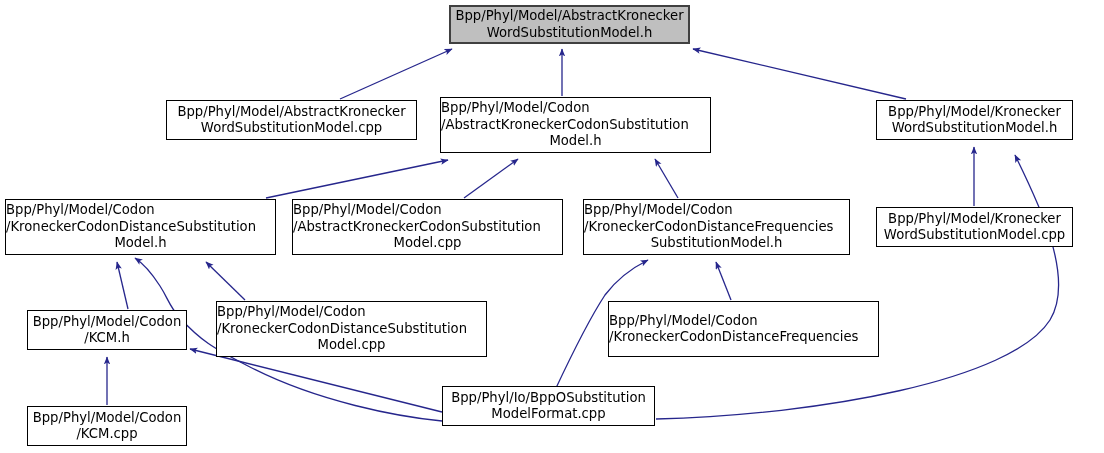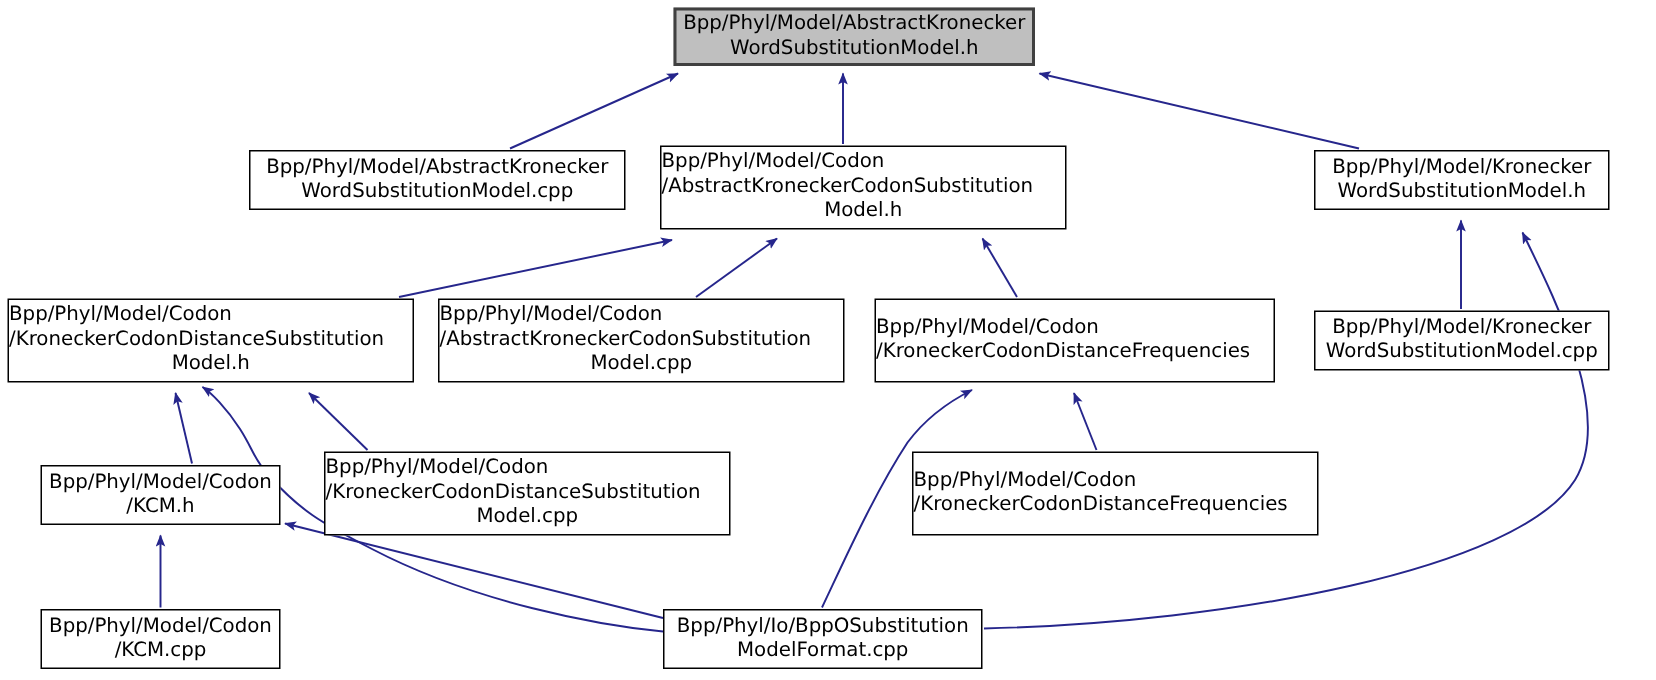--- a/index.html
+++ b/index.html
@@ -87,22 +87,22 @@
       </g>
   </svg>
 
   <div id="node-layer">
       <div class="node root" style="left: 449px; top: 5px; width: 241px; height: 39px;"><span class="ln">Bpp/Phyl/Model/AbstractKronecker</span><span class="ln">WordSubstitutionModel.h</span></div>
       <div class="node" style="left: 166px; top: 100px; width: 251px; height: 40px;"><span class="ln">Bpp/Phyl/Model/AbstractKronecker</span><span class="ln">WordSubstitutionModel.cpp</span></div>
       <div class="node lalign" style="left: 440px; top: 97px; width: 271px; height: 56px;"><span class="ln">Bpp/Phyl/Model/Codon</span><span class="ln">/AbstractKroneckerCodonSubstitution</span><span class="ln ctr">Model.h</span></div>
       <div class="node" style="left: 876px; top: 100px; width: 197px; height: 40px;"><span class="ln">Bpp/Phyl/Model/Kronecker</span><span class="ln">WordSubstitutionModel.h</span></div>
       <div class="node lalign" style="left: 5px; top: 199px; width: 271px; height: 56px;"><span class="ln">Bpp/Phyl/Model/Codon</span><span class="ln">/KroneckerCodonDistanceSubstitution</span><span class="ln ctr">Model.h</span></div>
       <div class="node lalign" style="left: 292px; top: 199px; width: 271px; height: 56px;"><span class="ln">Bpp/Phyl/Model/Codon</span><span class="ln">/AbstractKroneckerCodonSubstitution</span><span class="ln ctr">Model.cpp</span></div>
-      <div class="node lalign" style="left: 583px; top: 199px; width: 267px; height: 56px;"><span class="ln">Bpp/Phyl/Model/Codon</span><span class="ln">/KroneckerCodonDistanceFrequencies</span></div>
+      <div class="node lalign" style="left: 583px; top: 199px; width: 267px; height: 56px;"><span class="ln">Bpp/Phyl/Model/Codon</span><span class="ln">/KroneckerCodonDistanceFrequencies</span><span class="ln ctr">SubstitutionModel.h</span></div>
       <div class="node" style="left: 876px; top: 207px; width: 197px; height: 40px;"><span class="ln">Bpp/Phyl/Model/Kronecker</span><span class="ln">WordSubstitutionModel.cpp</span></div>
       <div class="node" style="left: 27px; top: 310px; width: 160px; height: 40px;"><span class="ln">Bpp/Phyl/Model/Codon</span><span class="ln">/KCM.h</span></div>
       <div class="node lalign" style="left: 216px; top: 301px; width: 271px; height: 56px;"><span class="ln">Bpp/Phyl/Model/Codon</span><span class="ln">/KroneckerCodonDistanceSubstitution</span><span class="ln ctr">Model.cpp</span></div>
       <div class="node lalign" style="left: 608px; top: 301px; width: 271px; height: 56px;"><span class="ln">Bpp/Phyl/Model/Codon</span><span class="ln">/KroneckerCodonDistanceFrequencies</span></div>
       <div class="node" style="left: 27px; top: 406px; width: 160px; height: 40px;"><span class="ln">Bpp/Phyl/Model/Codon</span><span class="ln">/KCM.cpp</span></div>
-      <div class="node" style="left: 442px; top: 406px; width: 213px; height: 40px;"><span class="ln">Bpp/Phyl/Io/BppOSubstitution</span><span class="ln">ModelFormat.cpp</span></div>
+      <div class="node" style="left: 442px; top: 386px; width: 213px; height: 40px;"><span class="ln">Bpp/Phyl/Io/BppOSubstitution</span><span class="ln">ModelFormat.cpp</span></div>
     </div>
 
 </div>
 
 </body></html>

